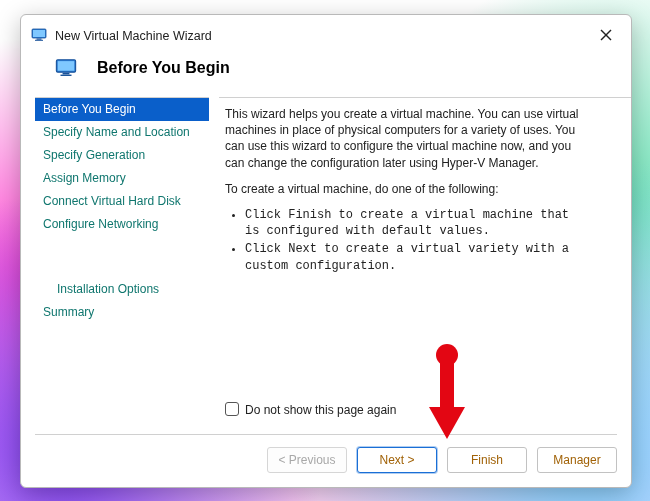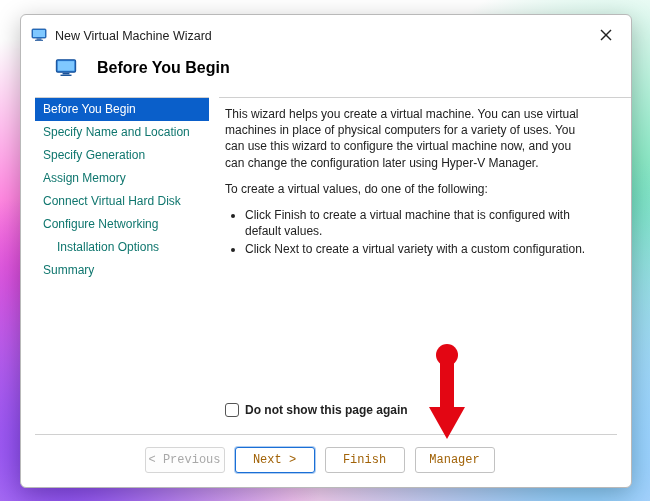--- a/index.html
+++ b/index.html
@@ -93,68 +93,67 @@
     color: #0f766e;
     cursor: pointer;
     line-height: 1.25;
   }
   .side-item.selected {
     background: #0a5fca;
     color: #fff;
   }
   .side-item.indent {
     padding-left: 22px;
+    margin-top: 42px;
   }
   .content {
     flex: 1;
     border-top: 1px solid #d0d0d0;
     padding: 8px 44px 8px 6px;
     font-size: 12px;
     color: #222;
     line-height: 1.35;
     display: flex;
     flex-direction: column;
   }
   .content p {
     margin: 0 0 10px 0;
   }
   .content ul {
     margin: 0 0 10px 14px;
     padding: 0 0 0 6px;
   }
   .content ul li {
     margin: 0 0 2px 0;
+    font-family: Liberation Mono, monospace;
   }
   .content-spacer { flex: 1; }
   .checkbox-row {
     display: flex;
-    align-items: center;
     gap: 6px;
     margin: 0 0 8px 0;
-    font-weight: bold;
   }
   .chk {
     width: 14px;
     height: 14px;
     border: 1.5px solid #555;
     border-radius: 3px;
     box-sizing: border-box;
     background: #fff;
   }
   .footer-sep {
     height: 1px;
     background: #d0d0d0;
     margin: 0 14px;
   }
   .footer {
     display: flex;
-    justify-content: center;
+    justify-content: flex-end;
     gap: 10px;
-    padding: 12px 27px 14px 14px;
-    font-family: Liberation Mono, monospace;
+    padding: 12px 14px 14px 14px;
   }
   .btn {
     min-width: 78px;
     height: 24px;
     border: 1px solid #c2c2c2;
     border-radius: 3px;
     background: #fff;
     font-size: 12px;
     color: #a16207;
     display: inline-flex;
@@ -228,21 +227,21 @@
       <div class="side-item"><span>Specify Generation</span></div>
       <div class="side-item"><span>Assign Memory</span></div>
       <div class="side-item"><span>Connect Virtual Hard Disk</span></div>
       <div class="side-item"><span>Configure Networking</span></div>
       <div class="side-item indent"><span>Installation Options</span></div>
       <div class="side-item"><span>Summary</span></div>
     </div>
 
     <div class="content">
       <p>This wizard helps you create a virtual machine. You can use virtual machines in place of physical computers for a variety of uses. You can use this wizard to configure the virtual machine now, and you can change the configuration later using Hyper-V Manager.</p>
-      <p>To create a virtual values, do one of the following:</p>
+      <p>To create a virtual machine, do one of the following:</p>
       <ul>
         <li>Click Finish to create a virtual machine that is configured with default values.</li>
         <li>Click Next to create a virtual variety with a custom configuration.</li>
       </ul>
       <div class="content-spacer"></div>
       <div class="checkbox-row">
         <span class="chk"></span>
         <span>Do not show this page again</span>
       </div>
     </div>

